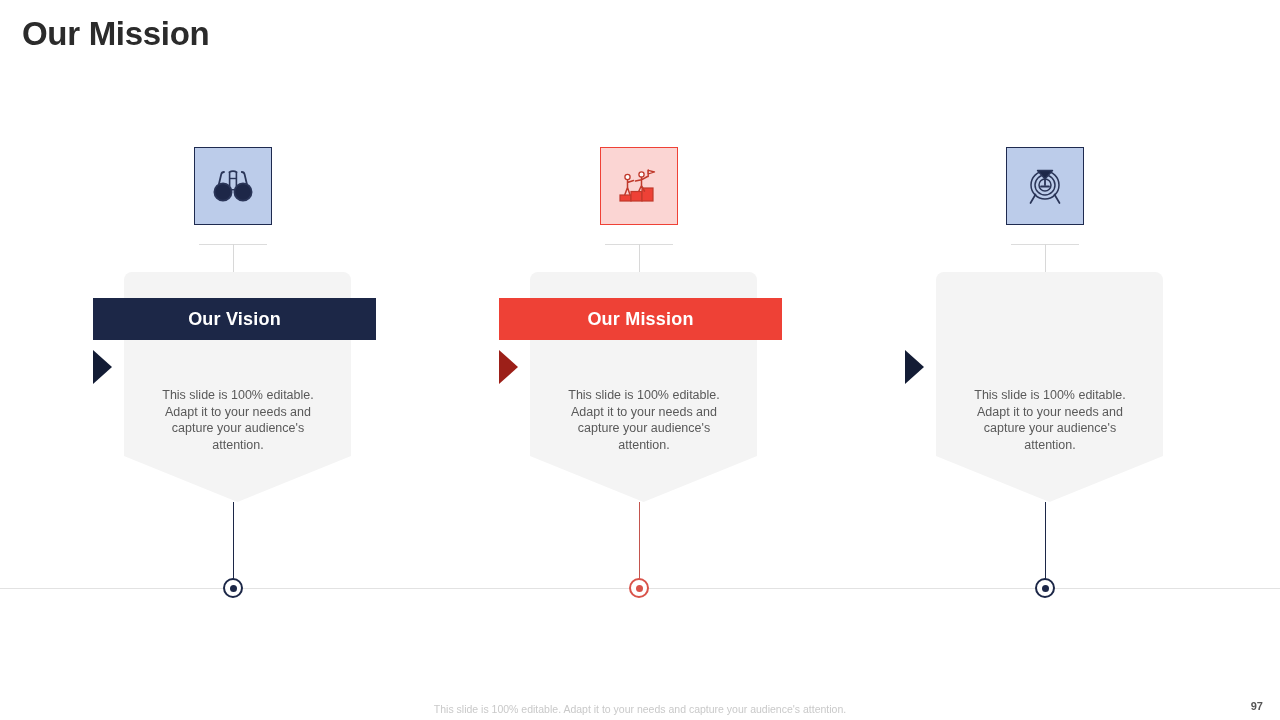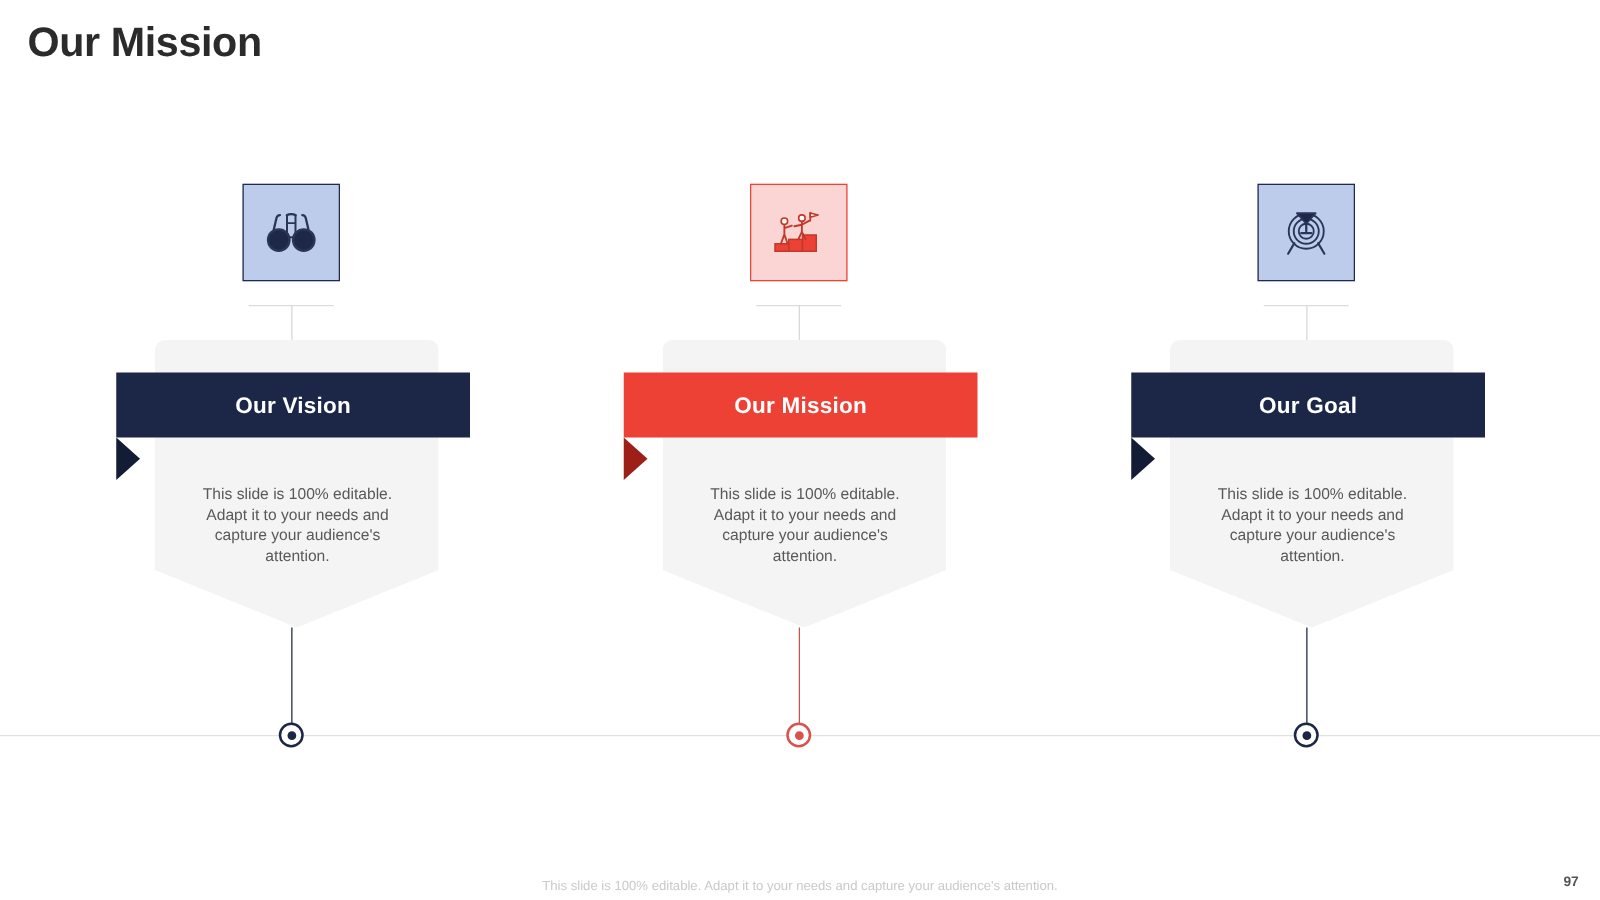--- a/index.html
+++ b/index.html
@@ -100,21 +100,21 @@
     -webkit-clip-path: polygon(0 0, 100% 0, 100% 80%, 50% 100%, 0 80%);
     clip-path: polygon(0 0, 100% 0, 100% 80%, 50% 100%, 0 80%);
   }
 
   
   .ribbon {
     position: absolute;
     top: 298px;
     left: 59px;
     width: 283px;
-    height: 52px;
+    height: 42px;
     display: flex;
     align-items: center;
     justify-content: center;
     color: #ffffff;
     font-size: 18px;
     font-weight: bold;
     letter-spacing: 0.2px;
   }
   .ribbon.navy { background: #1c2747; }
   .ribbon.red  { background: #ee4136; }
@@ -301,23 +301,20 @@
         <path d="M13.5 29.5 L8.5 38 M32.5 29.5 L37.5 38" stroke="#2a3558" stroke-width="1.7" stroke-linecap="round"></path>
       </svg>
     </span>
   </div>
 
   <div class="connector-h"></div>
   <div class="connector-v"></div>
 
   <div class="panel"></div>
 
-  <div class="ribbon navy">
-    <span>Our Goal</span>
-  </div>
   <div class="ribbon-fold navy"></div>
 
   <div class="panel-body">This slide is 100% editable. Adapt it to your needs and capture your audience's attention.</div>
 
   <div class="drop-line navy"></div>
   <div class="marker navy">
     <span class="dot"></span>
   </div>
 </div>
 

